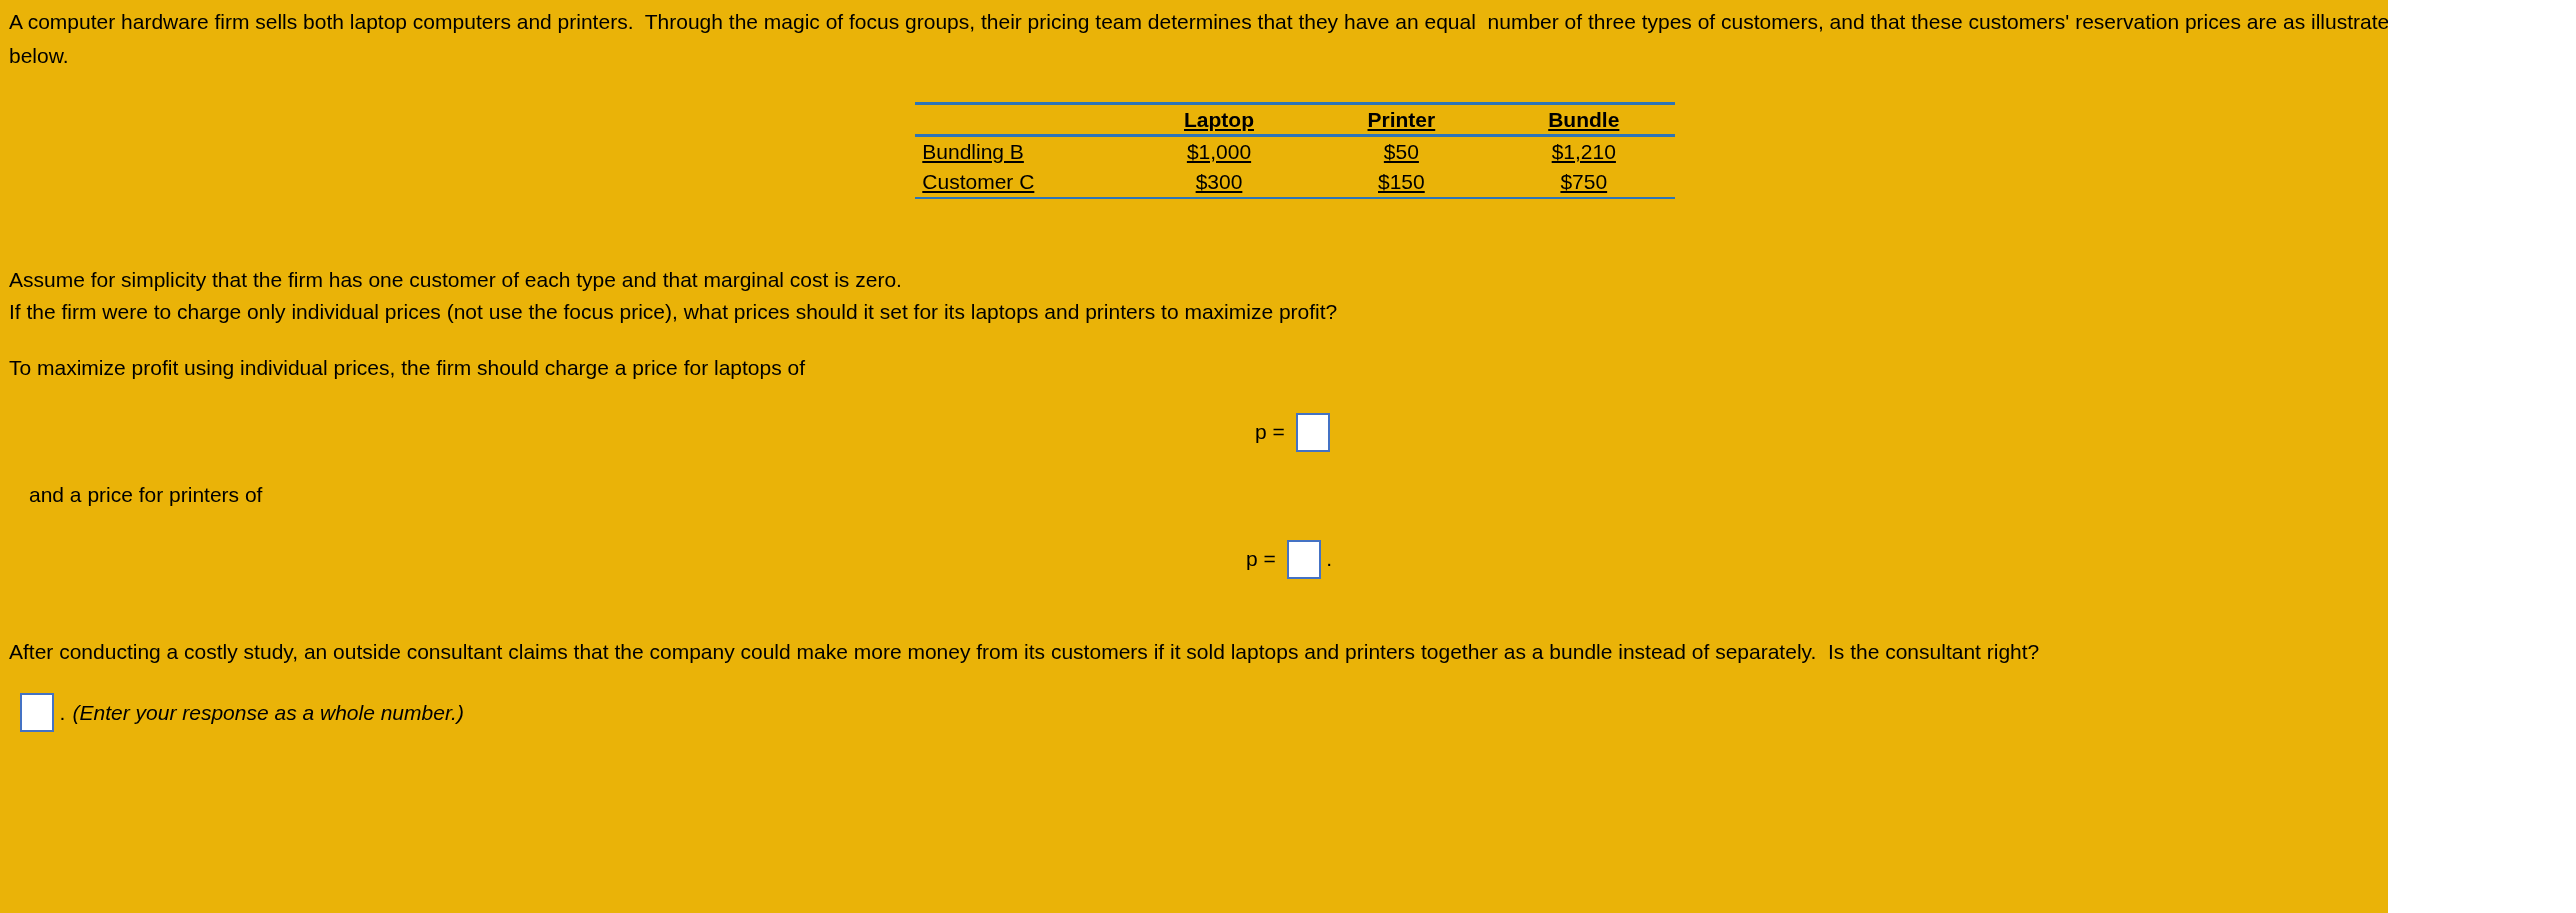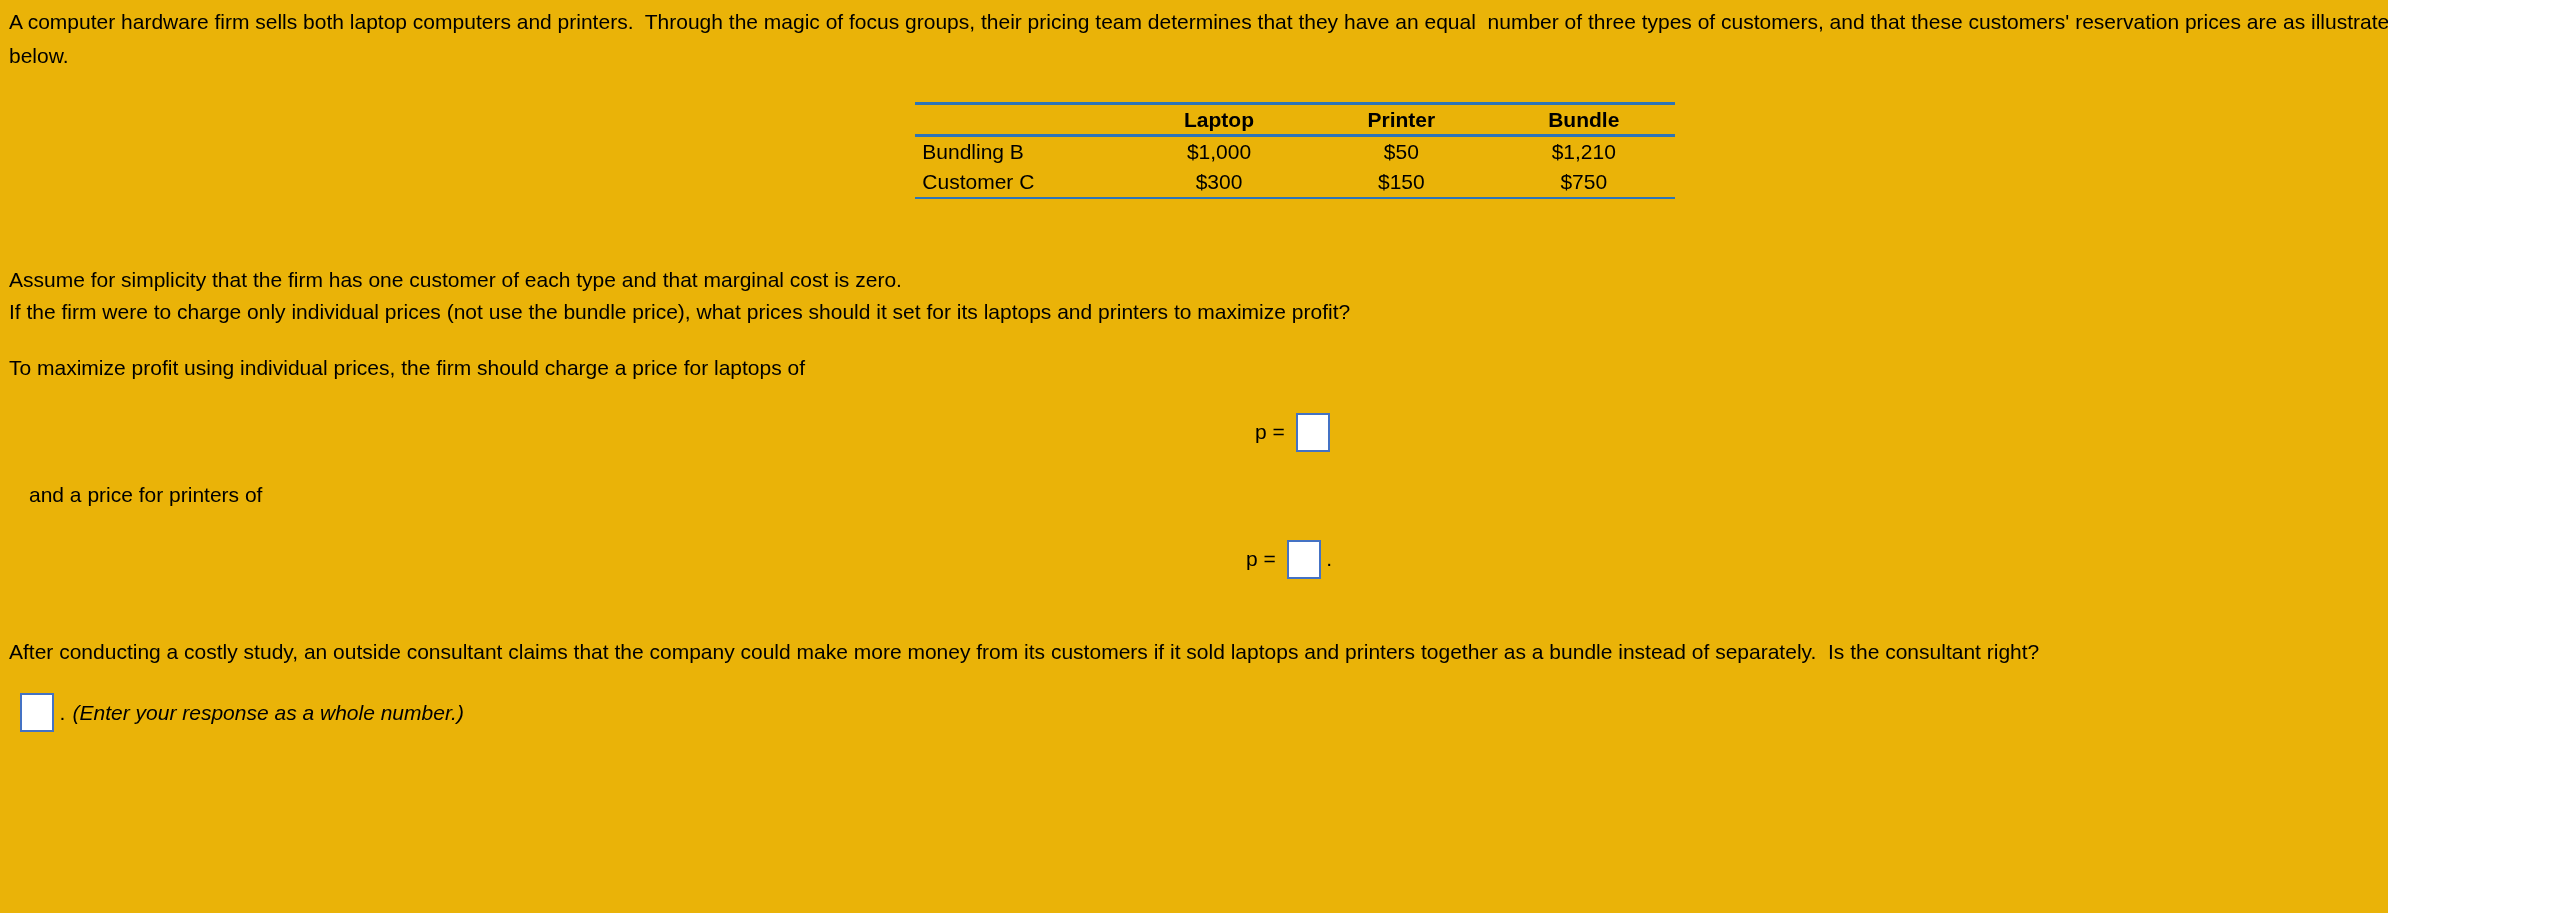--- a/index.html
+++ b/index.html
@@ -20,21 +20,21 @@
     position:absolute; left:9px; margin:0;
     line-height:24.5px; white-space:pre;
   }
   
   .tablewrap { position:absolute; left:915px; top:102px; width:760px; }
   .tablewrap table {
     width:100%; border-collapse:collapse;
     border-top:3.6px solid #2e75b6; border-bottom:2.7px solid #2e75b6;
     font-size:21px;
   }
-  .tablewrap th, .tablewrap td { padding:0; text-align:center; vertical-align:middle; }
+  .tablewrap th, .tablewrap td { padding:0; text-align:center; vertical-align:middle;text-decoration:underline; }
   .tablewrap thead th { font-weight:bold; height:29px; border-bottom:3.6px solid #2e75b6; }
   .tablewrap tbody td { height:30px; }
   .tablewrap .c0 { text-align:left; width:28%; padding-left:7.3px; }
   .tablewrap .cn { width:24%; }
   
   .inlinerow {
     position:absolute; display:flex; align-items:center; white-space:pre;
   }
   .answer-box {
     box-sizing:border-box;
@@ -100,21 +100,21 @@
           <td class="cn">$300</td>
           <td class="cn">$150</td>
           <td class="cn">$750</td>
         </tr>
       </tbody>
     </table>
   </div>
 
   <p class="line" style="top:268px;">Assume for simplicity that the firm has one customer of each type and that marginal cost is zero.</p>
 
-  <p class="line" style="top:300px;">If the firm were to charge only individual prices (not use the bundle price), what prices should it set for its laptops and printers to maximize profit?</p>
+  <p class="line" style="top:300px;">If the firm were to charge only individual prices (not use the focus price), what prices should it set for its laptops and printers to maximize profit?</p>
 
   <p class="line" style="top:356px;">To maximize profit using individual prices, the firm should charge a price for laptops of</p>
 
   <div class="inlinerow" style="left:1255px; top:412px; height:40px;">
     <span class="eq-label">p =</span>
     <input class="answer-box" type="text" value="" style="">
   </div>
 
   <p class="line" style="top:483px;margin-left:20px;">and a price for printers of</p>
 

